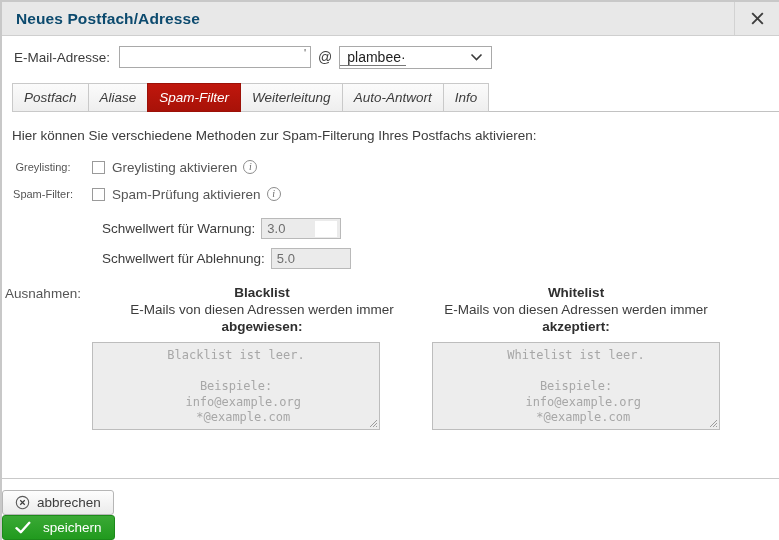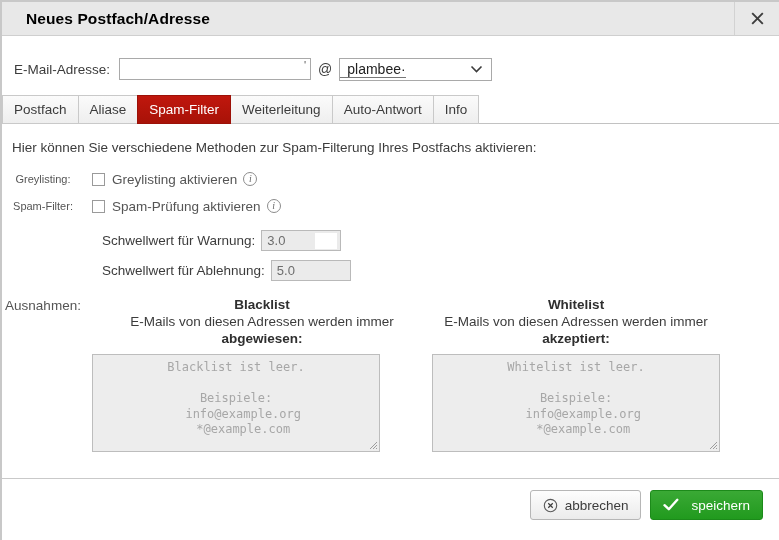--- a/index.html
+++ b/index.html
@@ -33,22 +33,22 @@
     position: relative;
     height: 33px;
     background: #e8e8e8;
     border-bottom: 1px solid #cfcfcf;
     display: flex;
     align-items: center;
   }
   .title-text {
     font-size: 15.5px;
     font-weight: bold;
-    color: #000000;
-    padding-left: 24px;
+    color: #0c4a6e;
+    padding-left: 14px;
     letter-spacing: 0.1px;
   }
   .titlebar-close {
     position: absolute;
     right: 0;
     top: 0;
     width: 44px;
     height: 33px;
     border-left: 1px solid #d2d2d2;
     display: flex;
@@ -56,21 +56,21 @@
     justify-content: center;
     cursor: pointer;
     background: #e8e8e8;
   }
   .titlebar-close svg { display: block; }
 
   
   .addr-row {
     display: flex;
     align-items: center;
-    padding: 20px 0 10px 12px;
+    padding: 8px 0 10px 12px;
     height: 26px;
   }
   .addr-label {
     font-size: 13.5px;
     color: #3c3c3c;
     margin-right: 9px;
   }
   .addr-input {
     position: relative;
     width: 192px;
@@ -116,24 +116,26 @@
     position: absolute;
     right: 8px;
     top: 50%;
     transform: translateY(-50%);
     pointer-events: none;
   }
 
   
   .tabstrip {
     position: relative;
+    margin-left: 10px;
     margin-top: 2px;
     height: 30px;
     display: flex;
     align-items: flex-end;
+    font-style: italic;
   }
   .tabstrip::after {
     content: "";
     position: absolute;
     left: 0;
     right: -10px;
     bottom: 0;
     height: 1px;
     background: #c2c2c2;
     z-index: 0;
@@ -288,21 +290,21 @@
   .exc-desc {
     font-size: 13.5px;
     color: #3c3c3c;
     line-height: 17px;
   }
   .exc-desc b { font-weight: bold; color: #2f2f2f; }
   .exc-textarea {
     position: relative;
     margin-top: 7px;
     width: 288px;
-    height: 98px;
+    height: 88px;
     border: 1px solid #bdbdbd;
     background: #ededed;
     box-sizing: border-box;
     overflow: hidden;
     cursor: text;
   }
   .exc-textarea pre {
     margin: 0;
     padding: 5px 6px;
     font-family: "DejaVu Sans Mono", "Liberation Mono", monospace;
@@ -328,20 +330,21 @@
     bottom: 0;
     height: 62px;
     border-top: 1px solid #c9c9c9;
     display: flex;
     align-items: flex-start;
     justify-content: flex-end;
     padding-top: 11px;
     padding-right: 16px;
     box-sizing: border-box;
     background: #ffffff;
+    flex-direction: column;
   }
   .btn {
     display: inline-flex;
     align-items: center;
     gap: 7px;
     height: 30px;
     padding: 0 12px;
     font-size: 13.5px;
     border-radius: 3px;
     cursor: pointer;

